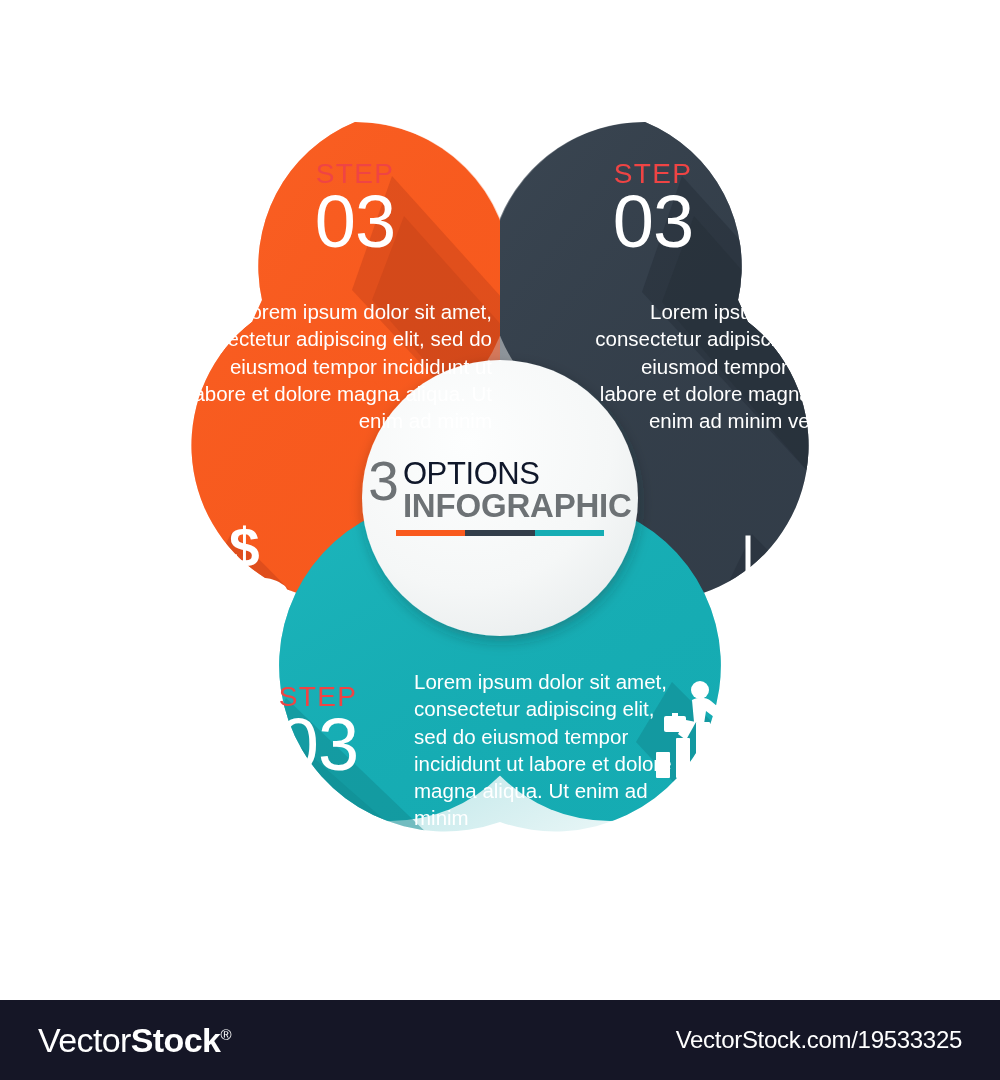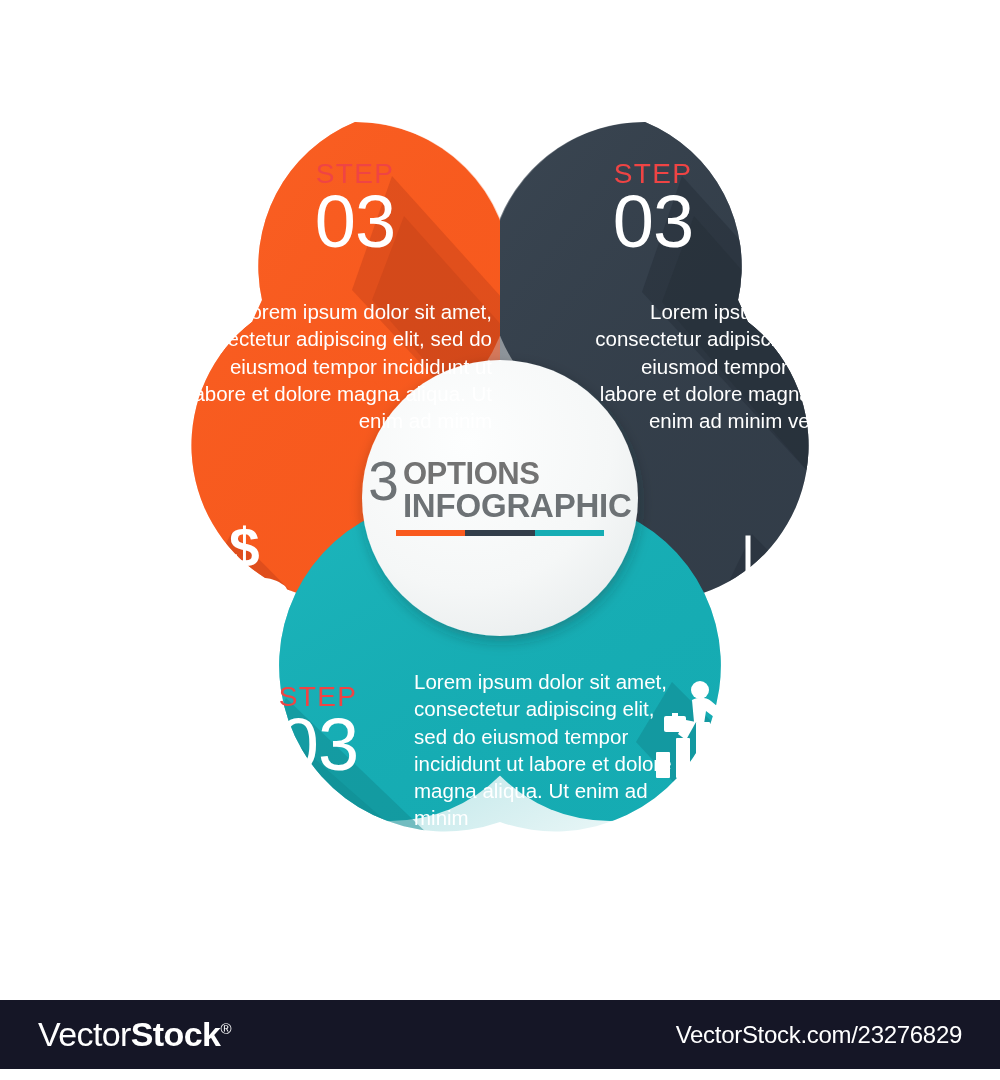--- a/index.html
+++ b/index.html
@@ -77,43 +77,43 @@
     line-height:0.82;
     font-weight:400;
     margin-right:4px;
     position:relative;
     top:-1px;
   }
   .ct-stack { display:flex; flex-direction:column; }
   .ct-options {
     font-size:31px;
     letter-spacing:-0.4px;
-    color:#737373;
+    color:#0f172a;
     line-height:0.93;
-    font-weight:700;
+    font-weight:400;
   }
   .ct-infographic {
     font-size:33px;
     letter-spacing:-0.2px;
     color:#6d7275;
     line-height:1;
     font-weight:700;
   }
   #ct-bars {
     display:flex;
     width:208px; height:6px;
     margin-top:8px;
   }
   #ct-bars span { flex:1; height:100%; display:block; }
 
   
   #footer {
     position:absolute;
     left:0; top:1000px;
-    width:1000px; height:69px;
+    width:1000px; height:80px;
     background:#151626;
     display:flex;
     align-items:center;
     justify-content:space-between;
     padding:0 38px;
   }
   #wm-logo {
     font-size:34px;
     color:#ffffff;
     letter-spacing:-0.6px;
@@ -283,16 +283,16 @@
     </div>
     <div id="ct-bars">
       <span style="background: rgb(249, 90, 30);"></span>
       <span style="background: rgb(51, 62, 74);"></span>
       <span style="background: rgb(22, 173, 180);"></span>
     </div>
   </div>
 
   <div id="footer">
     <div id="wm-logo"><span>Vector</span><span class="b">Stock</span><span class="reg">®</span></div>
-    <div id="wm-url">VectorStock.com/23276829</div>
+    <div id="wm-url">VectorStock.com/19533325</div>
   </div>
 
 </div>
 
 </body></html>

